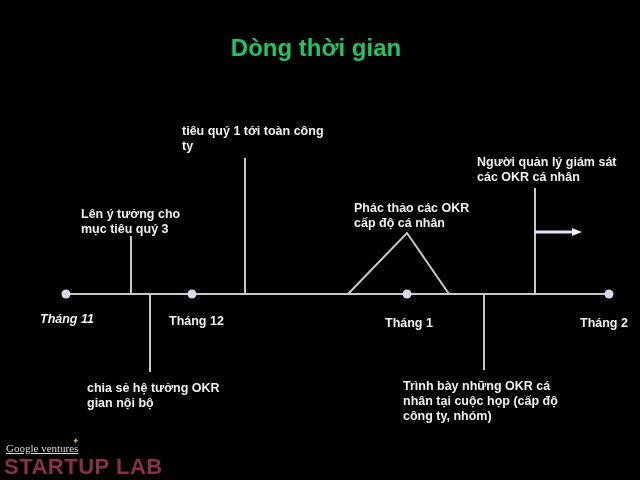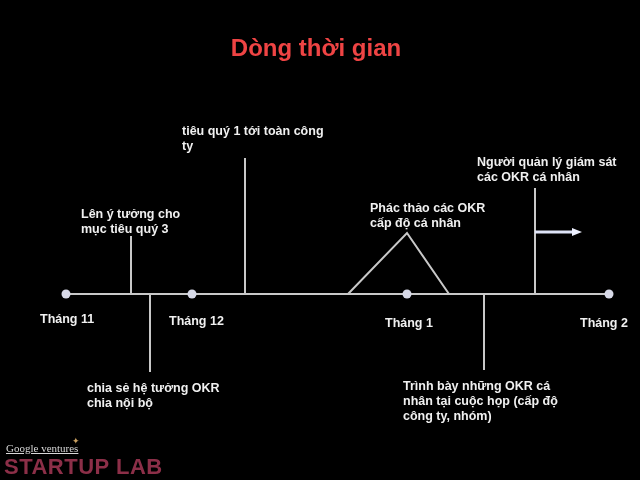--- a/index.html
+++ b/index.html
@@ -1,19 +1,19 @@
 <!DOCTYPE html>
 <html><head>
 <meta charset="utf-8">
 <style>
   html, body { margin:0; padding:0; background:#000; }
   body { width:640px; height:480px; position:relative; overflow:hidden;
          font-family:"Liberation Sans", sans-serif; color:#fff; }
   .title { position:absolute; left:0; width:632px; top:34px; text-align:center;
-           font-size:24px; font-weight:bold; color:#ef4444; }
+           font-size:24px; font-weight:bold; color:#22c55e; }
   svg.lines { position:absolute; left:0; top:0; }
   .lbl { position:absolute; font-size:12.5px; font-weight:bold; line-height:15px;
          color:#f0f0f0; white-space:nowrap; }
   .month { position:absolute; font-size:12.5px; font-weight:bold; color:#f0f0f0; white-space:nowrap; }
   .logo-top { position:absolute; left:6px; top:442px; font-family:"Liberation Serif", serif;
               font-size:11px; color:#d8d8d8;text-decoration:underline; }
   .logo-bottom { position:absolute; left:4px; top:454px; font-size:22px; font-weight:bold;
                  letter-spacing:0.5px; }
   .star { position:absolute; left:72px; top:436px; font-size:9px; color:#c9a060; }
 </style>
@@ -35,41 +35,41 @@
 
   <line x1="535" y1="232" x2="574" y2="232" stroke="#dfe4f8" stroke-width="3"></line>
   <polygon points="572,228 582,232 572,236" fill="#eef1ff"></polygon>
 
   <circle cx="66" cy="294" r="4.5" fill="#d8dae8"></circle>
   <circle cx="192" cy="294" r="4.5" fill="#d8dae8"></circle>
   <circle cx="407" cy="294" r="4.5" fill="#d8dae8"></circle>
   <circle cx="609" cy="294" r="4.5" fill="#d8dae8"></circle>
 </svg>
 
-<div class="month" style="left:40px;top:312px;">Tháng 11</div>
+<div class="month" style="left:40px;top:312px;font-style:italic;">Tháng 11</div>
 <div class="month" style="left:169px;top:314px;text-align:center;">Tháng 12</div>
 <div class="month" style="left:385px;top:316px;">Tháng 1</div>
 <div class="month" style="left:580px;top:316px;">Tháng 2</div>
 
 <div class="lbl" style="left:81px;top:207px;">
   <div>Lên ý tưởng cho</div>
   <div>mục tiêu quý 3</div>
 </div>
 
 <div class="lbl" style="left:87px;top:381px;">
   <div>chia sẻ hệ tưởng OKR</div>
-  <div>chia nội bộ</div>
+  <div>gian nội bộ</div>
 </div>
 
 <div class="lbl" style="left:182px;top:124px;">
   <div>tiêu quý 1 tới toàn công</div>
   <div>ty</div>
 </div>
 
-<div class="lbl" style="left:354px;top:201px;margin-left:16px;">
+<div class="lbl" style="left:354px;top:201px;">
   <div>Phác thảo các OKR</div>
   <div>cấp độ cá nhân</div>
 </div>
 
 <div class="lbl" style="left:403px;top:379px;">
   <div>Trình bày những OKR cá</div>
   <div>nhân tại cuộc họp (cấp độ</div>
   <div>công ty, nhóm)</div>
 </div>
 

